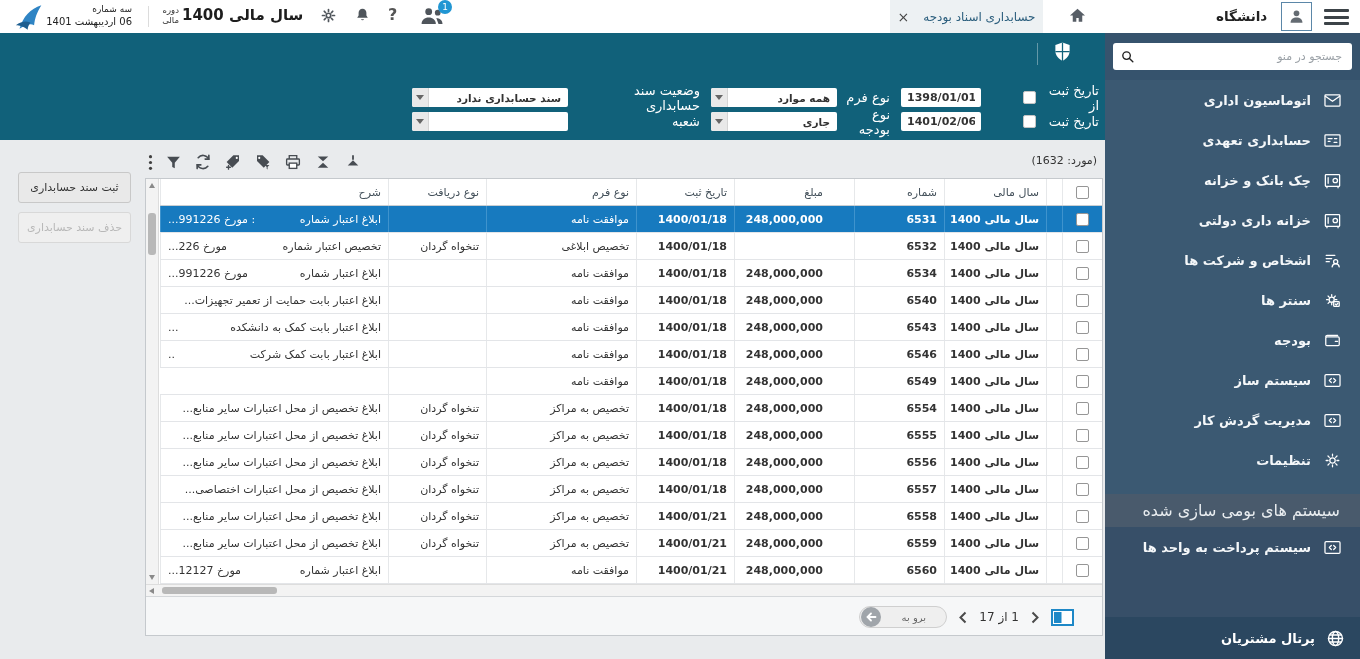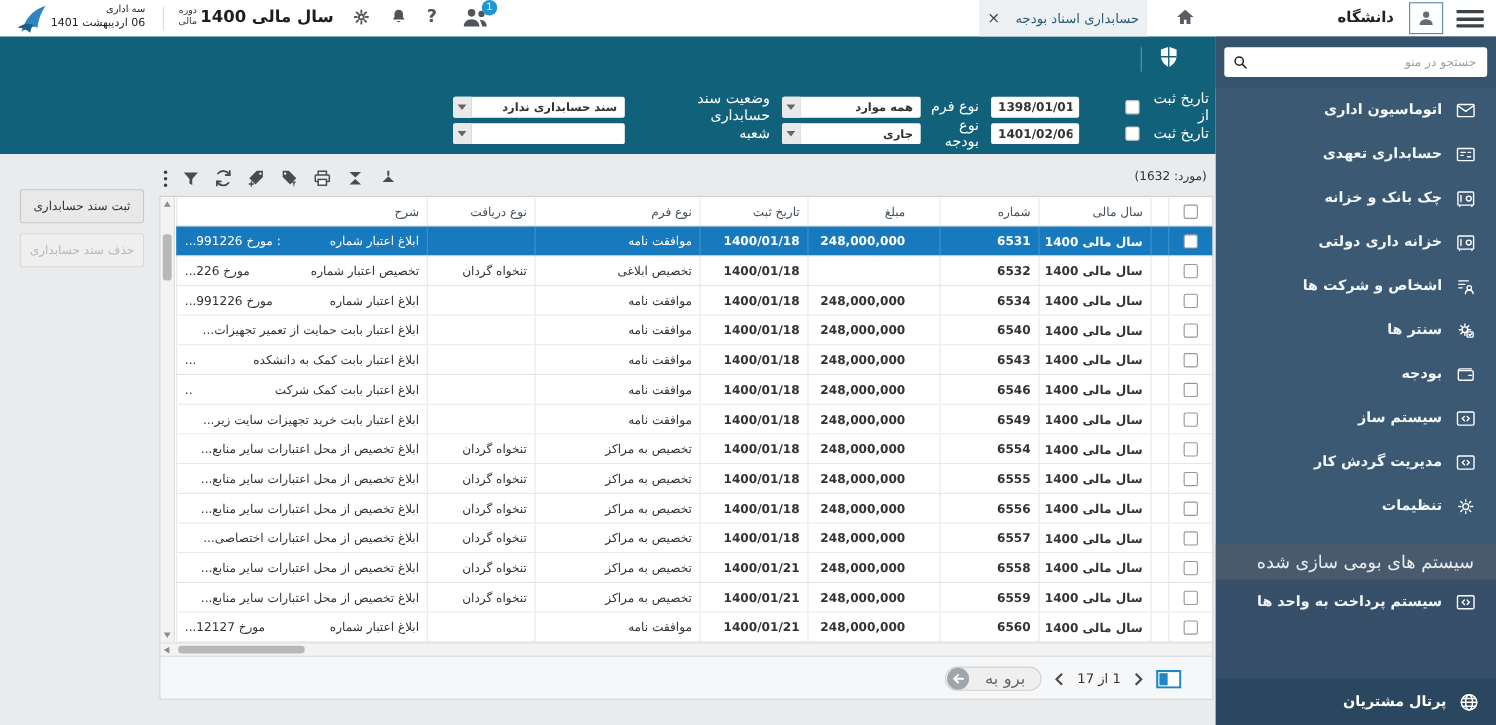--- a/index.html
+++ b/index.html
@@ -96,39 +96,39 @@
   .c-desc { flex:1; justify-content:space-between; gap:6px; }
   .hrow .c-year,.hrow .c-num,.hrow .c-amt,.hrow .c-date { font-weight:normal; direction:rtl; justify-content:flex-start; }
   .cb { width:13px; height:13px; background:#fff; border:1px solid #969696; border-radius:2px; cursor:pointer; }
   .trow.sel { background:#177abf; }
   .trow.sel .cell { color:#fff; border-left-color:#3f93cd; }
 
   .pagebar { position:absolute; left:0; top:417px; right:0; bottom:0; background:#f6f7f8; border-top:1px solid #d4d7da; }
   .pager { position:absolute; right:28px; top:7px; height:26px; display:flex; align-items:center; gap:12px; }
   .pageinfo { font-size:12px; color:#333; }
   .goto-pill { width:88px; height:22px; background:#efefef; border:1px solid #cfcfcf; border-radius:11px; display:flex; align-items:center; cursor:pointer; }
-  .goto-label { flex:1; text-align:center; font-size:15px; color:#666; }
+  .goto-label { flex:1; text-align:center; font-size:10px; color:#666; }
   .go-btn { width:20px; height:20px; border-radius:50%; background:#a0a5aa; display:flex; align-items:center; justify-content:center; margin-left:1px; cursor:pointer; }
   .chev { display:flex; align-items:center; cursor:pointer; }
   .pages-ic { display:flex; cursor:pointer; }
 </style>
 </head>
 <body>
 
 <div id="app">
 
   <div class="topbar">
     <span class="logo">
       <svg viewBox="0 0 34 30" width="31" height="28">
           <path d="M6 28C10 14 18 6 30 2c-5 8-7 14-8 22-4-2-8-1-16 4z" fill="#2f84c4"></path>
           <path d="M2 24c6-4 10-5 16-3-2 3-3 5-3 8-5-4-9-5-13-5z" fill="#1d5e90"></path>
         </svg>
     </span>
     <div class="dateblock">
-      <div class="wd">سه اداری</div>
+      <div class="wd">سه شماره</div>
       <div class="dt">06 اردیبهشت 1401</div>
     </div>
     <span class="tb-divider"></span>
     <div class="periodlbl">دوره مالی</div>
     <div class="fiscal">سال مالی 1400</div>
     <span class="tb-ic" style="left:320px">
       <svg viewBox="0 0 24 24" width="17" height="17" fill="none" stroke="#4f555b" stroke-width="2.4" stroke-linecap="round">
           <circle cx="12" cy="12" r="3.2"></circle>
           <path d="M12 3.5v2.6M12 17.9v2.6M3.5 12h2.6M17.9 12h2.6M6 6l1.8 1.8M16.2 16.2L18 18M18 6l-1.8 1.8M7.8 16.2L6 18"></path>
         </svg>
@@ -650,24 +650,20 @@
             </div>
             <div class="cell c-date">
               <span>1400/01/18</span>
             </div>
             <div class="cell c-form">
               <span>موافقت نامه</span>
             </div>
             <div class="cell c-rcpt">
               <span></span>
             </div>
-            <div class="cell c-desc">
-              <span>ابلاغ اعتبار بابت خرید تجهیزات سایت زیر...</span>
-              <span></span>
-            </div>
           </div>
           <div class="trow">
             <div class="cell c-chk">
               <span class="cb"></span>
             </div>
             <div class="cell c-sp"></div>
             <div class="cell c-year">
               <span>سال مالی 1400</span>
             </div>
             <div class="cell c-num">

